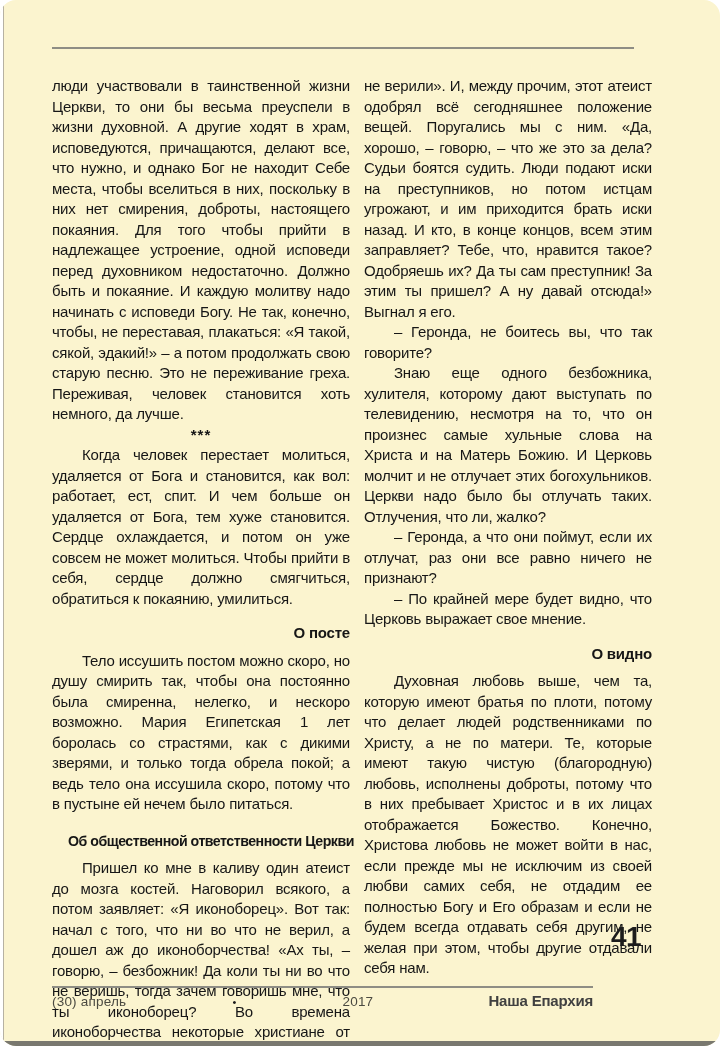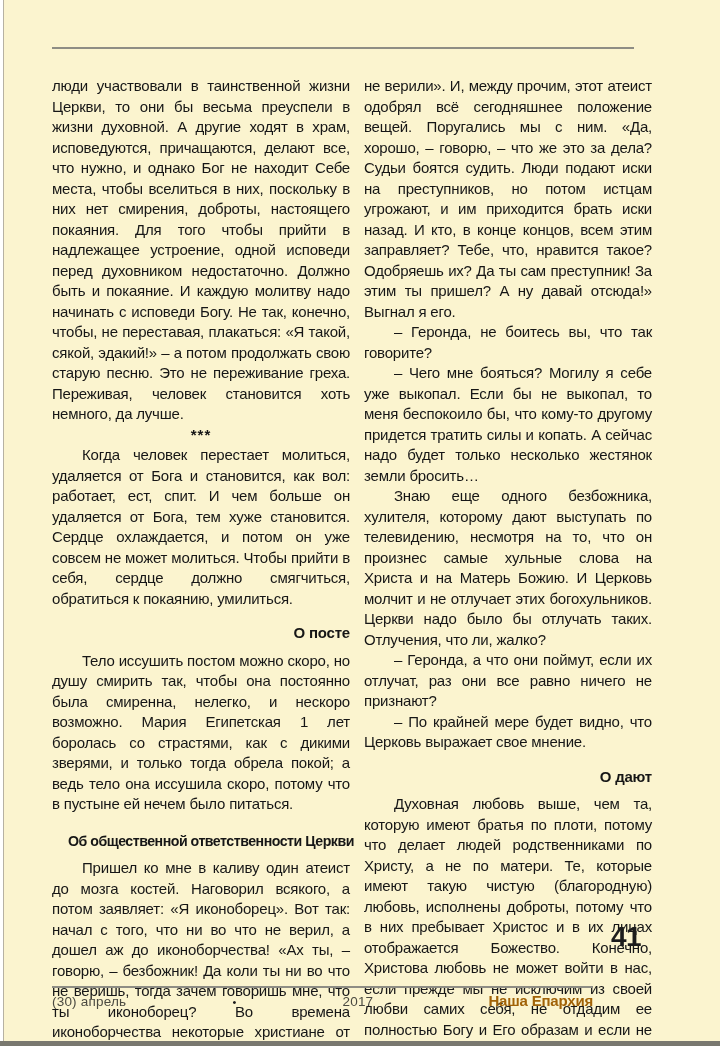--- a/index.html
+++ b/index.html
@@ -1,19 +1,19 @@
 <!DOCTYPE html>
 <html lang="ru"><head>
 <meta charset="utf-8">
 <style>
   html,body{margin:0;padding:0;}
   .page{
     position:relative;width:720px;height:1046px;
     background:#FBF4CF;overflow:hidden;
-    font-family:"Liberation Sans",sans-serif;color:#161616;
+    font-family:"Liberation Sans",sans-serif;color:#161616;border-radius:16px;
   }
   .edge-left{position:absolute;left:0;top:0;width:3px;height:100%;background:#ffffff;border-right:1px solid #b6b1a2;}
   .edge-bottom{position:absolute;left:0;bottom:0;width:100%;height:5px;background:#79786f;}
   .rule-top{position:absolute;left:52px;top:47px;width:582px;height:2px;background:#8e8d84;}
   .rule-bottom{position:absolute;left:52px;top:986px;width:541px;height:2px;background:#8e8d84;}
 
   .columns{position:absolute;left:52px;top:76px;width:600px;display:flex;gap:14px;}
   .col{font-size:15px;line-height:20.5px;text-align:justify;letter-spacing:-0.2px;}
   .col-left{width:298px;}
   .col-right{width:288px;}
@@ -23,21 +23,21 @@
   .heading{font-weight:bold;text-indent:27px;text-align:right;margin-top:14px;margin-bottom:7px;}
   .heading.centered{text-indent:0;text-align:center;font-size:14.2px;letter-spacing:-0.5px;white-space:nowrap;margin-top:16px;margin-left:16px;}
   .separator{text-align:center;font-weight:bold;text-indent:0;letter-spacing:1px;}
 
   .footer-row{
     position:absolute;left:52px;top:992px;width:541px;
     display:flex;justify-content:space-between;align-items:baseline;gap:21px;
   }
   .footer-issue,.footer-year{font-size:13.5px;color:#4b4a41;letter-spacing:0.2px;}
   .footer-bullet{font-size:11px;color:#191919;}
-  .footer-mag{font-weight:bold;font-size:15px;color:#a16207;margin-left:9px;letter-spacing:-0.2px;}
+  .footer-mag{font-weight:bold;font-size:15px;color:#404040;margin-left:9px;letter-spacing:-0.2px;}
   .page-number{
     position:absolute;left:611px;top:921px;
     font-size:28px;font-weight:600;color:#1c1c1c;letter-spacing:-0.5px;
   }
 </style>
 </head>
 <body>
 
 <div class="page">
   <div class="edge-left"></div>
@@ -49,25 +49,24 @@
         <div class="separator">***</div>
         <div class="para">Когда человек перестает молиться, удаляется от Бога и становится, как вол: работает, ест, спит. И чем больше он удаляется от Бога, тем хуже становится. Сердце охлаждается, и потом он уже совсем не может молиться. Чтобы прийти в себя, сердце должно смягчиться, обратиться к покаянию, умилиться.</div>
         <div class="heading">О посте</div>
         <div class="para">Тело иссушить постом можно скоро, но душу смирить так, чтобы она постоянно была смиренна, нелегко, и нескоро возможно. Мария Египетская 1 лет боролась со страстями, как с дикими зверями, и только тогда обрела покой; а ведь тело она иссушила скоро, потому что в пустыне ей нечем было питаться.</div>
         <div class="heading centered">Об общественной ответственности Церкви</div>
         <div class="para">Пришел ко мне в каливу один атеист до мозга костей. Наговорил всякого, а потом заявляет: «Я иконоборец». Вот так: начал с того, что ни во что не верил, а дошел аж до иконоборчества! «Ах ты, – говорю, – безбожник! Да коли ты ни во что не веришь, тогда зачем говоришь мне, что ты иконоборец? Во времена иконоборчества некоторые христиане от чрезмерной ревности впали в прелесть, дошли до другой крайности, и потом Церковь расставила всё по своим местам. Не было такого, чтобы они</div>
       </div>
     <div class="col col-right">
         <div class="para noindent">не верили». И, между прочим, этот атеист одобрял всё сегодняшнее положение вещей. Поругались мы с ним. «Да, хорошо, – говорю, – что же это за дела? Судьи боятся судить. Люди подают иски на преступников, но потом истцам угрожают, и им приходится брать иски назад. И кто, в конце концов, всем этим заправляет? Тебе, что, нравится такое? Одобряешь их? Да ты сам преступник! За этим ты пришел? А ну давай отсюда!» Выгнал я его.</div>
         <div class="para">– Геронда, не боитесь вы, что так говорите?</div>
-        <div class="para">– Чего мне бояться? Могилу я себе уже выкопал. Если бы не выкопал, то меня беспокоило бы, что кому-то другому придется тратить силы и копать. А сейчас надо будет только несколько жестянок земли бросить…</div>
         <div class="para">Знаю еще одного безбожника, хулителя, которому дают выступать по телевидению, несмотря на то, что он произнес самые хульные слова на Христа и на Матерь Божию. И Церковь молчит и не отлучает этих богохульников. Церкви надо было бы отлучать таких. Отлучения, что ли, жалко?</div>
         <div class="para">– Геронда, а что они поймут, если их отлучат, раз они все равно ничего не признают?</div>
         <div class="para">– По крайней мере будет видно, что Церковь выражает свое мнение.</div>
-        <div class="heading">О дают</div>
+        <div class="heading">О видно</div>
         <div class="para">Духовная любовь выше, чем та, которую имеют братья по плоти, потому что делает людей родственниками по Христу, а не по матери. Те, которые имеют такую чистую (благородную) любовь, исполнены доброты, потому что в них пребывает Христос и в их лицах отображается Божество. Конечно, Христова любовь не может войти в нас, если прежде мы не исключим из своей любви самих себя, не отдадим ее полностью Богу и Его образам и если не будем всегда отдавать себя другим, не желая при этом, чтобы другие отдавали себя нам.</div>
       </div>
   </div>
 
   <div class="rule-bottom"></div>
 
   <div class="footer-row">
     <span class="footer-issue">(30) апрель</span>
     <span class="footer-bullet">•</span>
     <span class="footer-year">2017</span>

